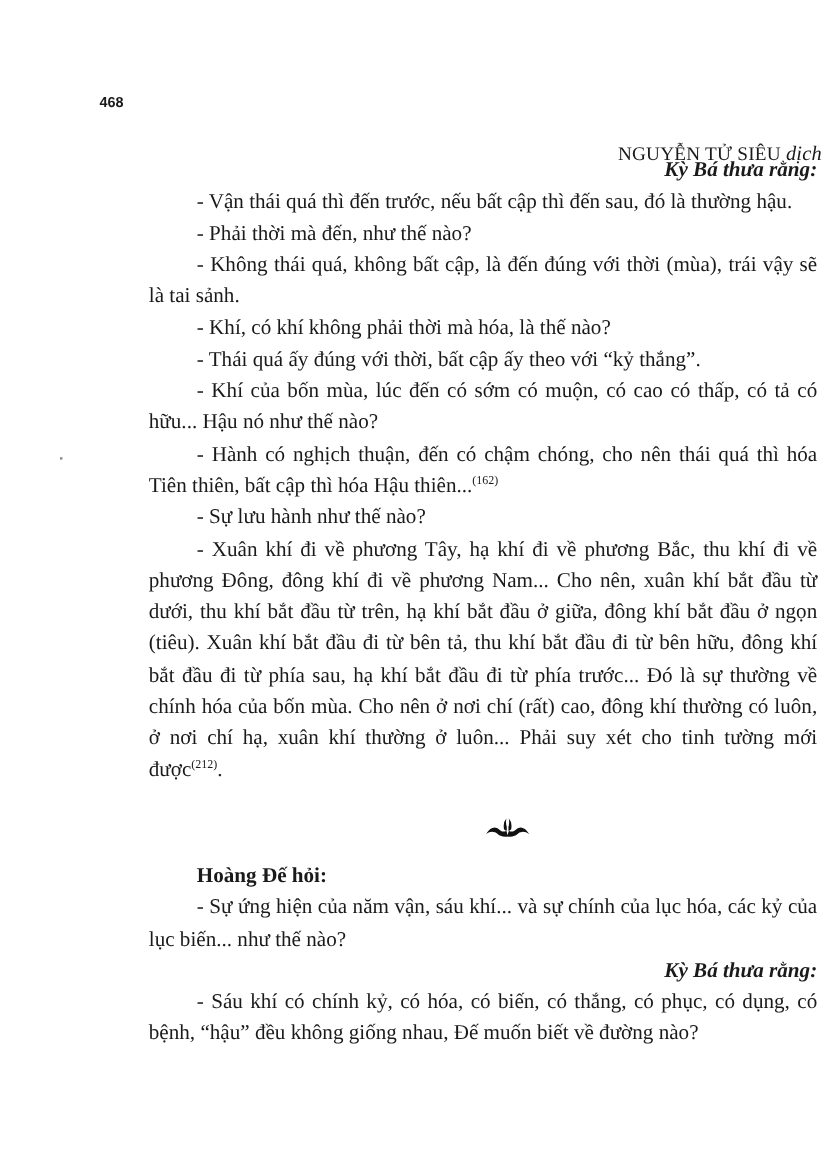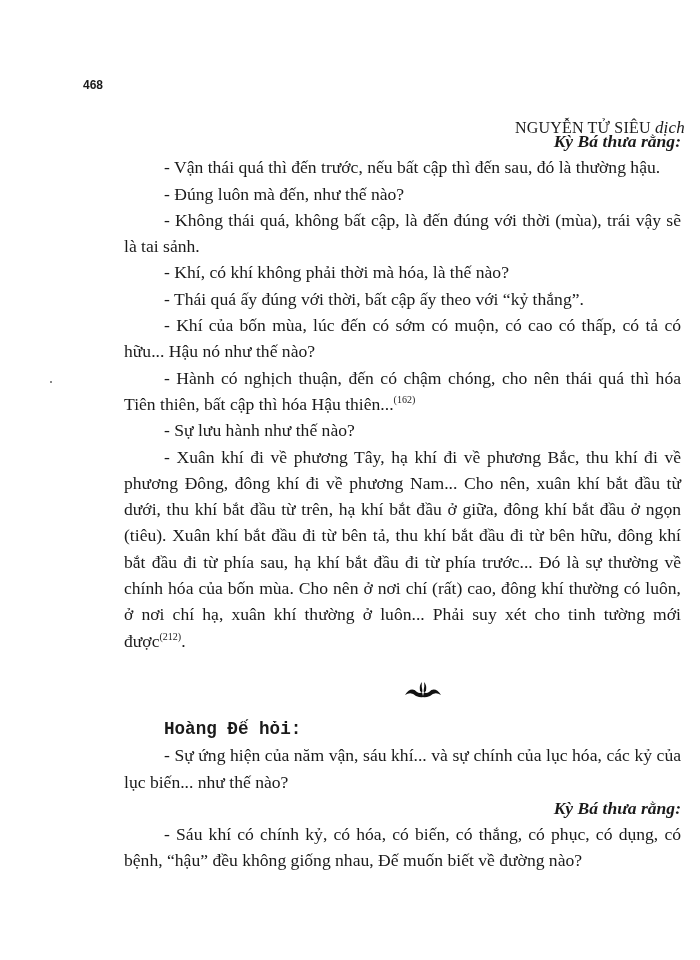--- a/index.html
+++ b/index.html
@@ -18,21 +18,21 @@
       font-size: 16px; letter-spacing: 0.2px; margin-top: 40px;
     }
     .running-head .role { font-style: italic; font-size: 17px; }
     .body {
       position: absolute; left: 124px; top: 128px; width: 557px;
       font-size: 17.6px; line-height: 26.3px;
     }
     .p { margin: 0; text-align: justify; text-indent: 40px; }
     .p.last-line-left { text-align-last: left; }
     .speaker-it { font-weight: bold; font-style: italic; text-indent: 40px; margin: 0; text-align: right; }
-    .speaker-b { font-weight: bold; text-indent: 40px; margin: 0; font-family: Liberation Mono, monospace; }
+    .speaker-b { font-weight: bold; text-indent: 40px; margin: 0; }
     sup { font-size: 10px; line-height: 0; vertical-align: 7px; }
     .ornament {
       display: flex; justify-content: center; height: 44px; align-items: center;
       margin: 14px 0 4px 0; padding-left: 40px;
     }
     .margin-dot {
       position: absolute; left: 50px; top: 381px; width: 2px; height: 2px;
       background: #888;
     }
   </style>
@@ -43,21 +43,21 @@
 <div class="running-head">
   <span>NGUYỄN TỬ SIÊU</span>
   <span class="role">dịch</span>
 </div>
 
 <div class="margin-dot"></div>
 
 <div class="body">
   <p class="speaker-it">Kỳ Bá thưa rằng:</p>
   <p class="p">- Vận thái quá thì đến trước, nếu bất cập thì đến sau, đó là thường hậu.</p>
-  <p class="p">- Đúng luôn mà đến, như thế nào?</p>
+  <p class="p">- Phải thời mà đến, như thế nào?</p>
   <p class="p">- Không thái quá, không bất cập, là đến đúng với thời (mùa), trái vậy sẽ là tai sảnh.</p>
   <p class="p">- Khí, có khí không phải thời mà hóa, là thế nào?</p>
   <p class="p">- Thái quá ấy đúng với thời, bất cập ấy theo với “kỷ thắng”.</p>
   <p class="p">- Khí của bốn mùa, lúc đến có sớm có muộn, có cao có thấp, có tả có hữu... Hậu nó như thế nào?</p>
   <p class="p"><span>- Hành có nghịch thuận, đến có chậm chóng, cho nên thái quá thì hóa Tiên thiên, bất cập thì hóa Hậu thiên...</span><sup>(162)</sup></p>
   <p class="p">- Sự lưu hành như thế nào?</p>
   <p class="p last-line-left"><span>- Xuân khí đi về phương Tây, hạ khí đi về phương Bắc, thu khí đi về phương Đông, đông khí đi về phương Nam... Cho nên, xuân khí bắt đầu từ dưới, thu khí bắt đầu từ trên, hạ khí bắt đầu ở giữa, đông khí bắt đầu ở ngọn (tiêu). Xuân khí bắt đầu đi từ bên tả, thu khí bắt đầu đi từ bên hữu, đông khí bắt đầu đi từ phía sau, hạ khí bắt đầu đi từ phía trước... Đó là sự thường về chính hóa của bốn mùa. Cho nên ở nơi chí (rất) cao, đông khí thường có luôn, ở nơi chí hạ, xuân khí thường ở luôn... Phải suy xét cho tinh tường mới được</span><sup>(212)</sup><span>.</span></p>
 
   <div class="ornament">
     <svg width="40" height="20" viewBox="0 0 40 20">

